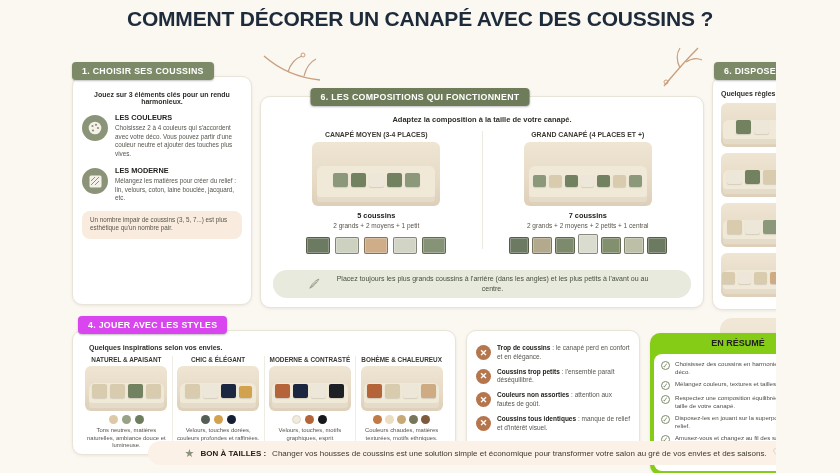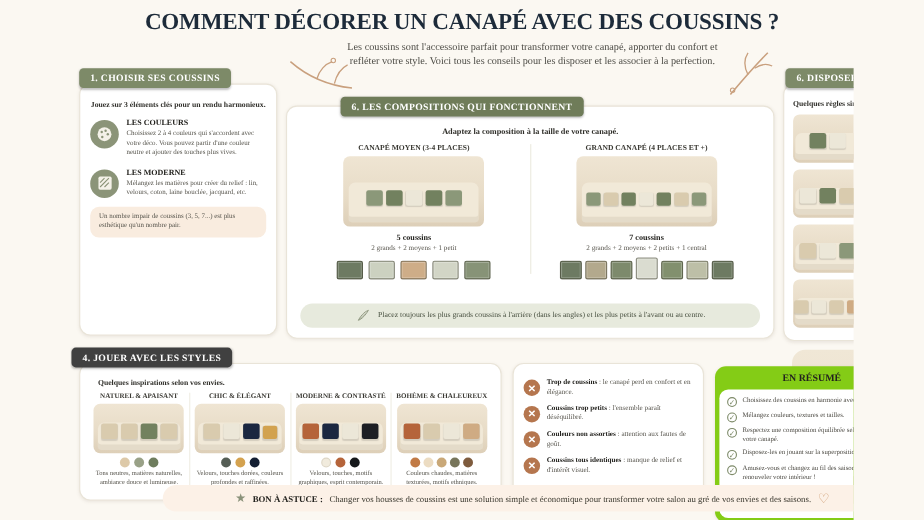--- a/index.html
+++ b/index.html
@@ -1,17 +1,17 @@
 <!DOCTYPE html>
 <html><head>
 <meta charset="utf-8">
 <style>
   * { box-sizing: border-box; margin: 0; padding: 0; }
   body { background:#fbf8f2; font-family:"Liberation Sans", sans-serif; }
-  .page { position:relative; width:712px; height:473px; background:#fbf8f2; overflow:hidden; color:#3c3a34; margin:0 auto;font-family:Liberation Serif, serif; }
+  .page { position:relative; width:712px; height:473px; background:#fbf8f2; overflow:hidden; color:#3c3a34; margin:0 auto; }
 
   .title { position:absolute; top:7px; left:0; right:0; text-align:center; font-size:21px; font-weight:700; letter-spacing:-0.2px; color:#1d2b3a; }
   .subtitle { position:absolute; top:37px; left:250px; width:340px; text-align:center; font-size:9.3px; line-height:1.4; color:#4b4a44; }
   .doodle { position:absolute; }
 
   .pill { position:absolute; background:#7d8a68; color:#fff; font-weight:bold; font-size:8.8px; letter-spacing:.3px; padding:4px 10px; border-radius:4px; box-shadow:0 1px 2px rgba(0,0,0,.25); white-space:nowrap; z-index:3; }
   .card { position:absolute; background:#fff; border:1px solid #e9e4d8; border-radius:10px; box-shadow:0 1px 3px rgba(120,110,90,.12); }
 
   
   .s1 { left:8px; top:76px; width:180px; height:229px; padding:14px 9px 6px; }
@@ -108,21 +108,20 @@
   .g  { background:#72815f; } .sg { background:#8b9879; } .be { background:#d9cbae; }
   .cr { background:#ece7d8; } .tn { background:#cfab83; } .nv { background:#1b2740; }
   .gd { background:#d2a24f; } .rs { background:#b5643a; } .dk { background:#1d1f24; }
 </style>
 </head>
 <body>
 
 <div class="page">
 
   <div class="title">COMMENT DÉCORER UN CANAPÉ AVEC DES COUSSINS ?</div>
-  <div class="subtitle">Les coussins sont l'accessoire parfait pour transformer votre canapé, apporter du confort et refléter votre style. Voici tous les conseils pour les disposer et les associer à la perfection.</div>
 
   <svg class="doodle" style="left:196px; top:46px;" width="66" height="40" viewBox="0 0 66 40">
     <path d="M4 10 C 20 24, 40 32, 60 34" stroke="#c9a07e" fill="none" stroke-width="1.4"></path>
     <path d="M28 26 C 30 18, 36 12, 42 10" stroke="#c9a07e" fill="none" stroke-width="1.2"></path>
     <path d="M44 30 C 46 22, 50 16, 56 13" stroke="#c9a07e" fill="none" stroke-width="1.2"></path>
     <circle cx="43" cy="9" r="2" stroke="#c9a07e" fill="none"></circle>
   </svg>
   <svg class="doodle" style="left:594px; top:44px;" width="48" height="46" viewBox="0 0 48 46">
     <path d="M6 42 C 16 30, 28 16, 40 4" stroke="#c9a07e" fill="none" stroke-width="1.4"></path>
     <path d="M22 24 C 18 16, 18 10, 22 4" stroke="#c9a07e" fill="none" stroke-width="1.2"></path>
@@ -290,21 +289,21 @@
             <span class="cu xs tn"></span>
           </div>
         </div>
       <div>
           <h4>Déséquilibrez légèrement</h4>
           <p>Inclinez les coussins, superposez-les ou décalez-les pour un rendu naturel et accueillant.</p>
         </div>
     </div>
   </div>
 
-  <div class="pill" style="left: 1px; top: 316px; background: #404040;">4. JOUER AVEC LES STYLES</div>
+  <div class="pill" style="left: 14px; top: 316px; background: #d946ef;">4. JOUER AVEC LES STYLES</div>
   <div class="card s4">
     <div class="s4-intro">Quelques inspirations selon vos envies.</div>
     <div class="s4-cols">
 
       <div class="stylecol">
         <div class="stylelabel">NATUREL &amp; APAISANT</div>
         <div class="photo stylephoto">
             <div class="bk"></div>
             <div class="cus">
               <span class="cu sm be"></span>
@@ -432,18 +431,18 @@
         </div>
       <div class="sum-item">
           <span class="chk">✓</span>
           <p>Amusez-vous et changez au fil des saisons pour renouveler votre intérieur !</p>
         </div>
     </div>
   </div>
 
   <div class="footer">
     <span class="star">★</span>
-    <b>BON À ASTUCE :</b>
+    <b>BON À TAILLES :</b>
     <span class="txt">Changer vos housses de coussins est une solution simple et économique pour transformer votre salon au gré de vos envies et des saisons.</span>
     <span class="heart">♡</span>
   </div>
 
 </div>
 
 </body></html>

